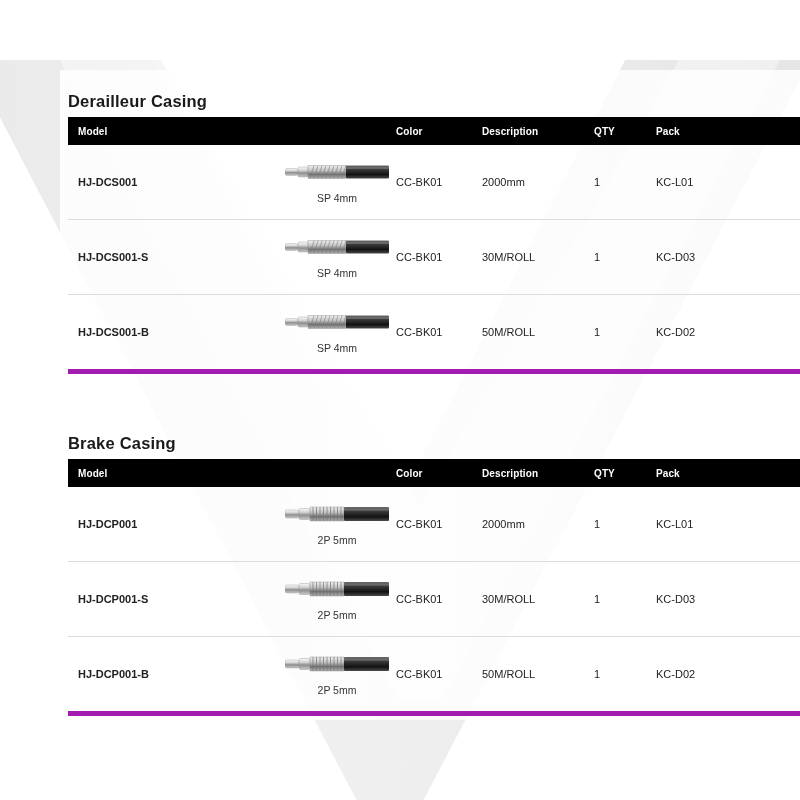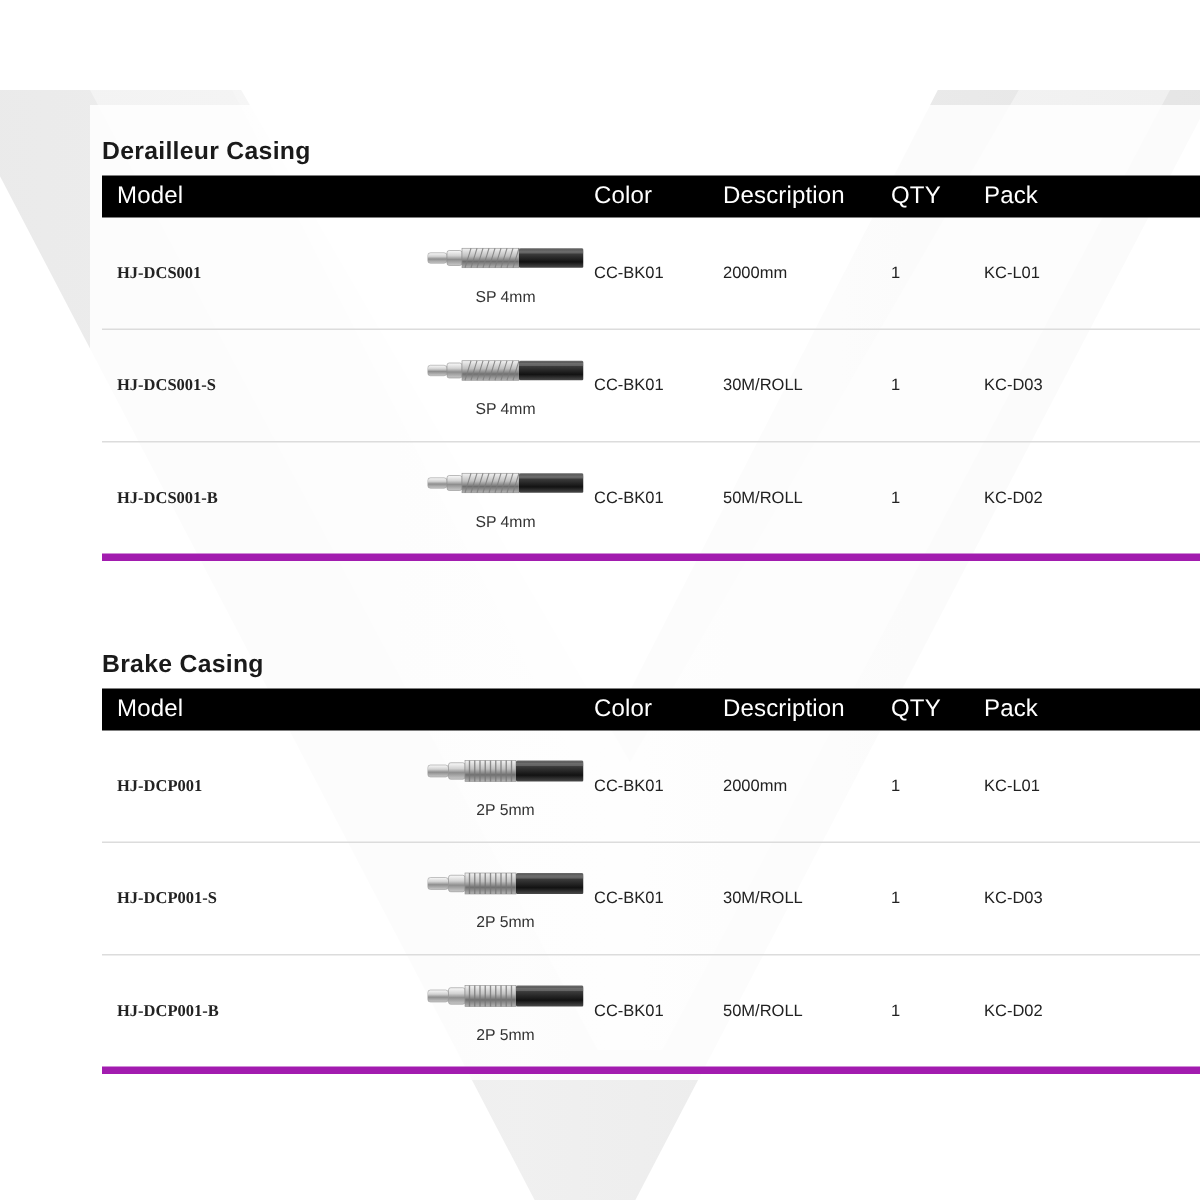--- a/index.html
+++ b/index.html
@@ -74,22 +74,22 @@
   }
 
   table.spec {
     border-collapse: collapse;
     width: 740px;
     table-layout: fixed;
   }
   table.spec thead th {
     background: #000000;
     color: #ffffff;
-    font-size: 16px;
-    font-weight: normal;
+    font-size: 10px;
+    font-weight: bold;
     text-align: left;
     padding: 5px 0 5px 10px;
     height: 18px;
     letter-spacing: 0.1px;
   }
   col.c-model { width: 210px; }
   col.c-img   { width: 108px; }
   col.c-color { width: 86px; }
   col.c-desc  { width: 112px; }
   col.c-qty   { width: 62px; }
@@ -104,21 +104,20 @@
     height: 74px;
   }
   table.spec tbody tr:last-child td {
     border-bottom: 5px solid #a21caf;
   }
   td.model {
     font-weight: bold;
     font-size: 11.5px;
     color: #111111;
     padding-left: 12px;
-    font-family: Liberation Serif, serif;
   }
   td.img-cell {
     padding: 0;
     text-align: center;
   }
   .img-holder {
     display: flex;
     flex-direction: column;
     align-items: center;
     justify-content: center;

